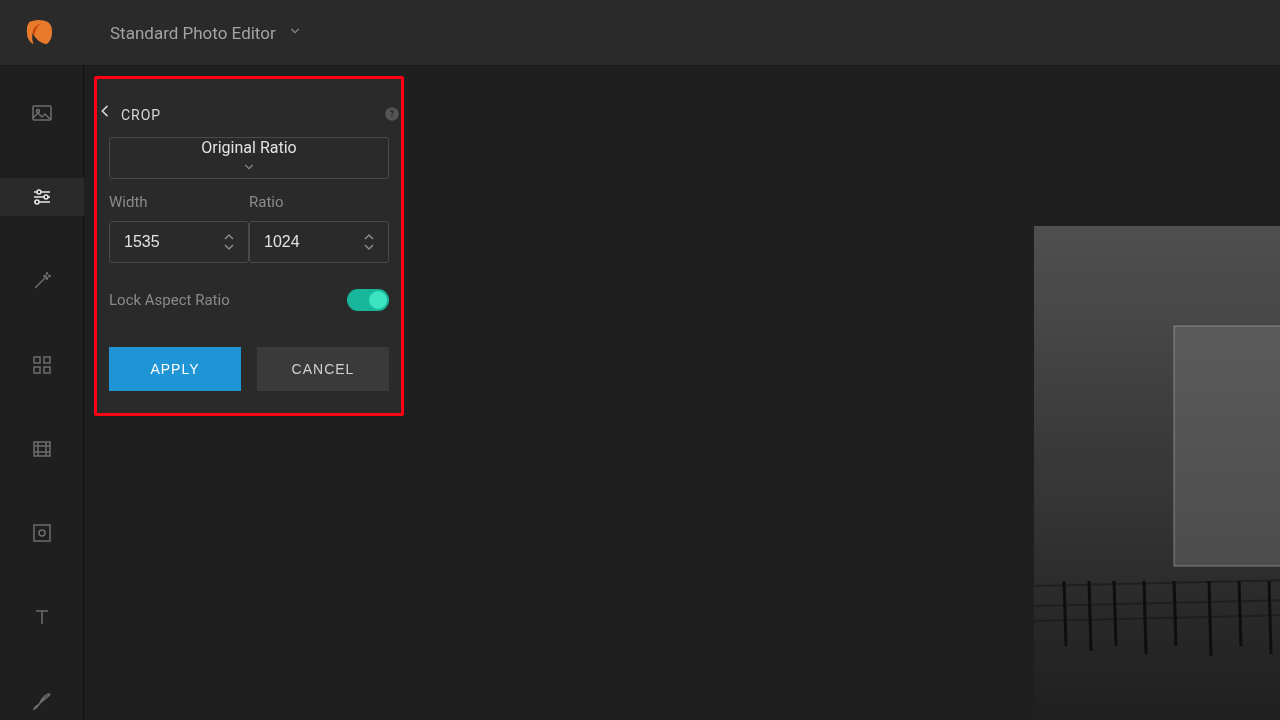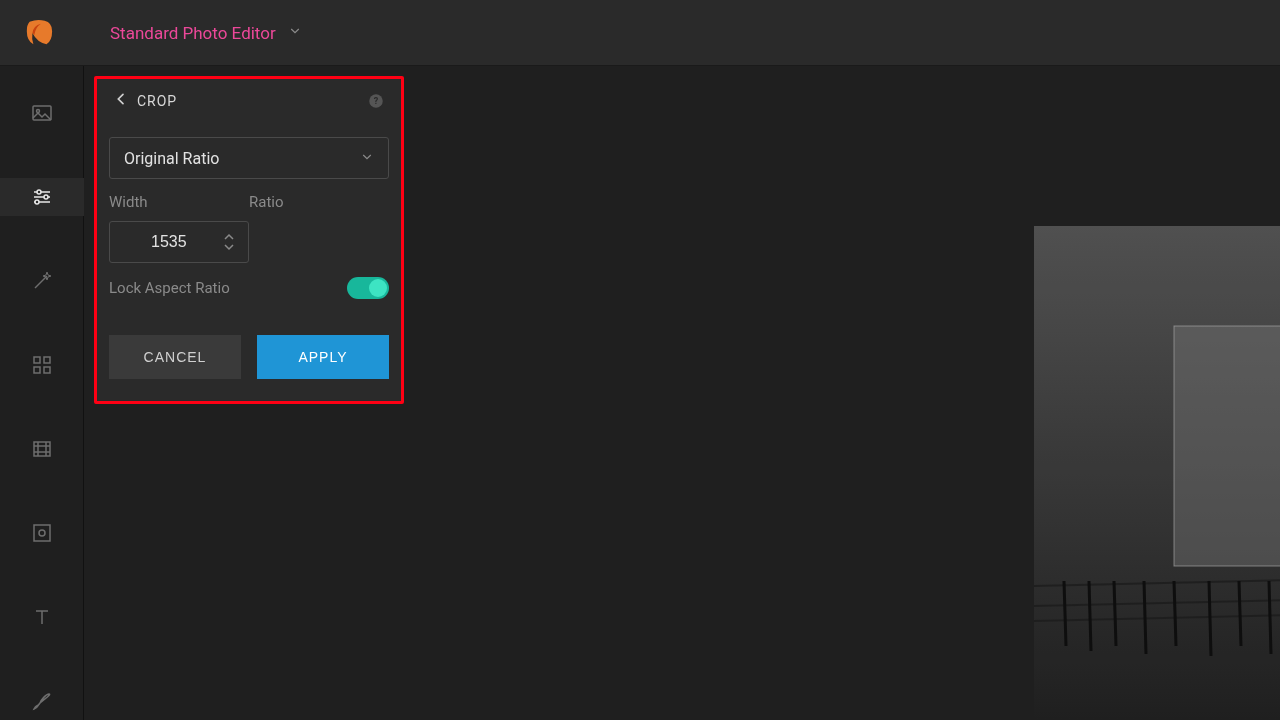--- a/index.html
+++ b/index.html
@@ -17,21 +17,21 @@
     display: flex;
     align-items: center;
     padding: 0 24px;
     border-bottom: 1px solid #1a1a1a;
   }
   .logo {
     width: 30px; height: 30px;
     margin-right: 56px;
   }
   .app-name {
-    color: #ec4899;
+    color: #a3a3a3;
     font-size: 17px;
     font-weight: 400;
     margin-right: 12px;
   }
 
   
   .main {
     display: flex;
     height: calc(720px - 66px);
   }
@@ -69,23 +69,23 @@
     position: absolute;
     top: 10px; left: 10px;
     width: 310px;
     background: #2a2a2a;
     border-radius: 2px;
     padding: 0;
     border: 3px solid #ff0014;
   }
   .panel-header {
     display: flex;
-    align-items: center;
+    align-items: flex-end;
     height: 44px;
-    padding: 0 16px;
+    padding: 0 0;
   }
   .panel-title {
     font-size: 14px;
     letter-spacing: 1px;
     color: #d8d8d8;
     margin-left: 8px;
     flex: 1;
   }
   .help-icon {
     width: 18px; height: 18px;
@@ -111,37 +111,37 @@
     border: 1px solid #4a4a4a;
     border-radius: 3px;
     background: #2a2a2a;
     color: #e2e2e2;
     display: flex;
     align-items: center;
     justify-content: space-between;
     padding: 0 14px;
     font-size: 16px;
     cursor: pointer;
+    flex-direction: column;
   }
 
   .row2 {
     display: flex;
     margin-top: 14px;
   }
   .col { flex: 1; }
   .number-input {
     height: 42px;
     border: 1px solid #4a4a4a;
     border-radius: 3px;
     background: #2a2a2a;
     display: flex;
     align-items: center;
     padding-left: 14px;
     position: relative;
-    justify-content: center;
   }
   .number-input input {
     background: transparent;
     border: none;
     color: #e2e2e2;
     font-size: 16px;
     width: 70px;
     outline: none;
   }
   .stepper {
@@ -149,21 +149,21 @@
     right: 8px; top: 4px; bottom: 4px;
     width: 16px;
     display:flex; flex-direction:column; justify-content:center; gap:2px;
     color:#8a8a8a;
   }
 
   .lock-row {
     display: flex;
     align-items: center;
     justify-content: space-between;
-    margin-top: 14px;
+    margin-top: 26px;
   }
   .lock-label { color: #8a8a8a; font-size: 15px; }
   .toggle {
     width: 42px; height: 22px;
     background: #18b79b;
     border-radius: 11px;
     position: relative;
     cursor: pointer;
   }
   .toggle-knob {
@@ -325,33 +325,44 @@
                     <path d="M1 5l4-4 4 4" stroke="currentColor" stroke-width="1.5" fill="none"></path>
                   </svg>
                 <svg width="10" height="8" viewBox="0 0 10 6">
                     <path d="M1 1l4 4 4-4" stroke="currentColor" stroke-width="1.5" fill="none"></path>
                   </svg>
               </div>
             </div>
           </div>
           <div class="col">
             <div class="field-label" style="margin-top:0;">Ratio</div>
+            <div class="number-input">
+              <input value="1024" style="">
+              <div class="stepper">
+                <svg width="10" height="8" viewBox="0 0 10 6">
+                    <path d="M1 5l4-4 4 4" stroke="currentColor" stroke-width="1.5" fill="none"></path>
+                  </svg>
+                <svg width="10" height="8" viewBox="0 0 10 6">
+                    <path d="M1 1l4 4 4-4" stroke="currentColor" stroke-width="1.5" fill="none"></path>
+                  </svg>
+              </div>
+            </div>
           </div>
         </div>
 
         <div class="lock-row">
           <div class="lock-label">Lock Aspect Ratio</div>
           <div class="toggle">
             <div class="toggle-knob"></div>
           </div>
         </div>
 
         <div class="actions">
+          <button class="btn btn-apply">APPLY</button>
           <button class="btn btn-cancel">CANCEL</button>
-          <button class="btn btn-apply">APPLY</button>
         </div>
       </div>
     </div>
   </div>
 
   <div class="canvas">
     <div class="photo">
       <svg viewBox="0 0 700 560" preserveAspectRatio="xMinYMin slice">
         <defs>
           <radialGradient id="g1" cx="60%" cy="30%" r="70%">

